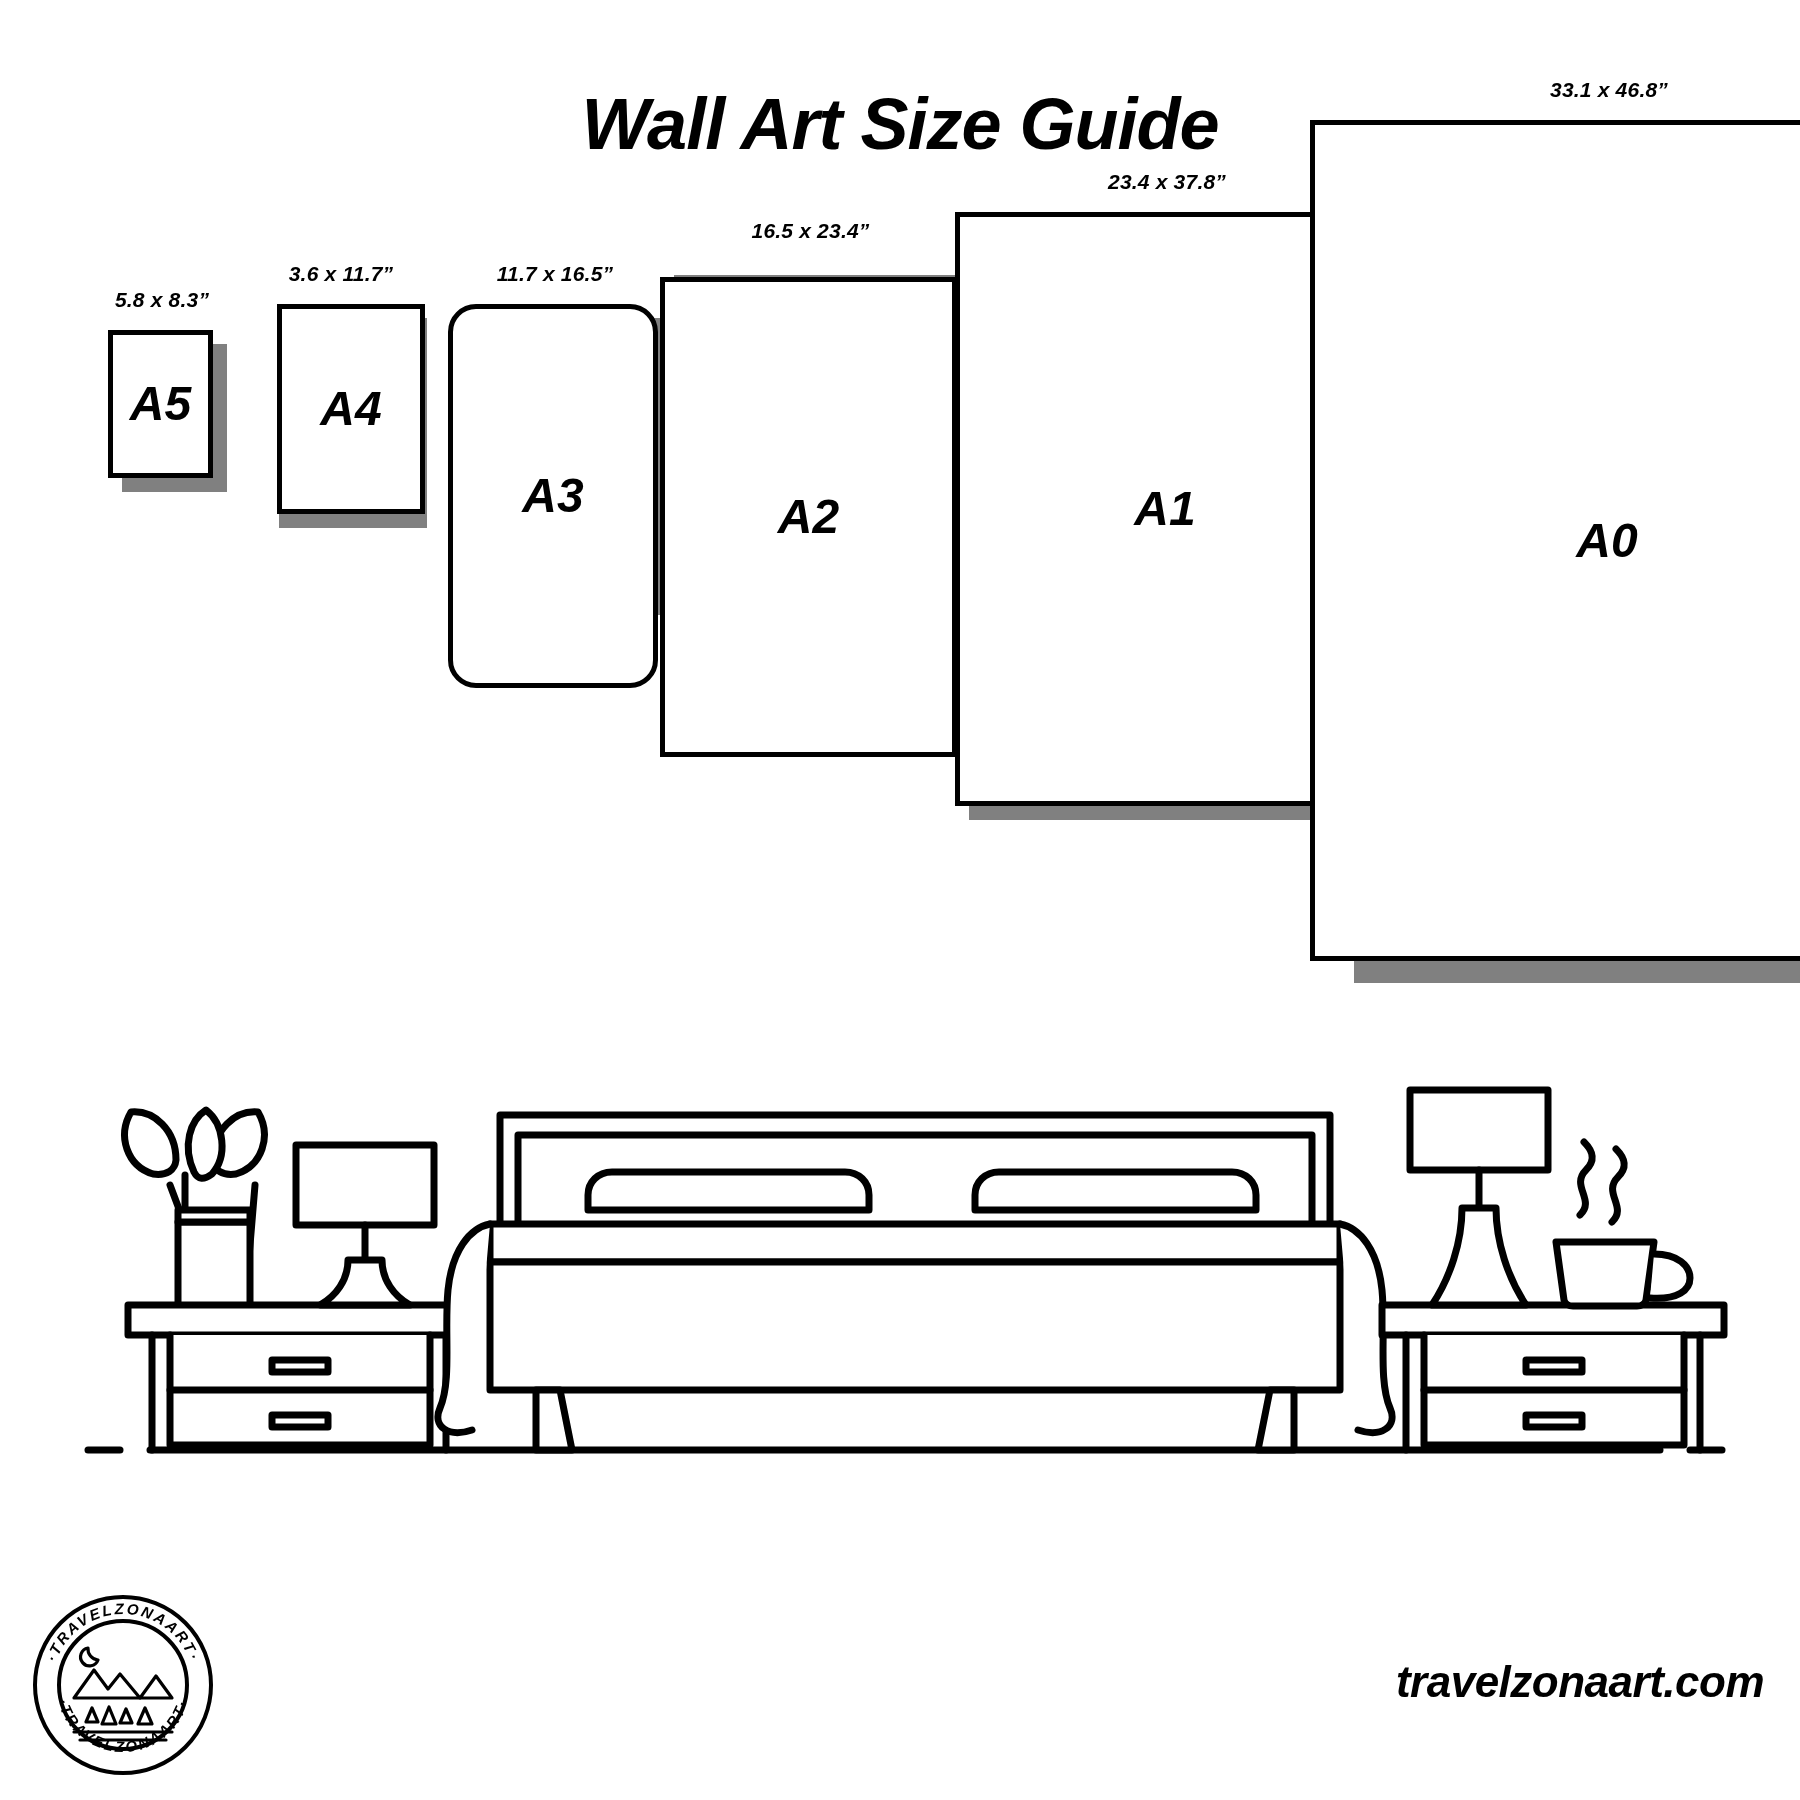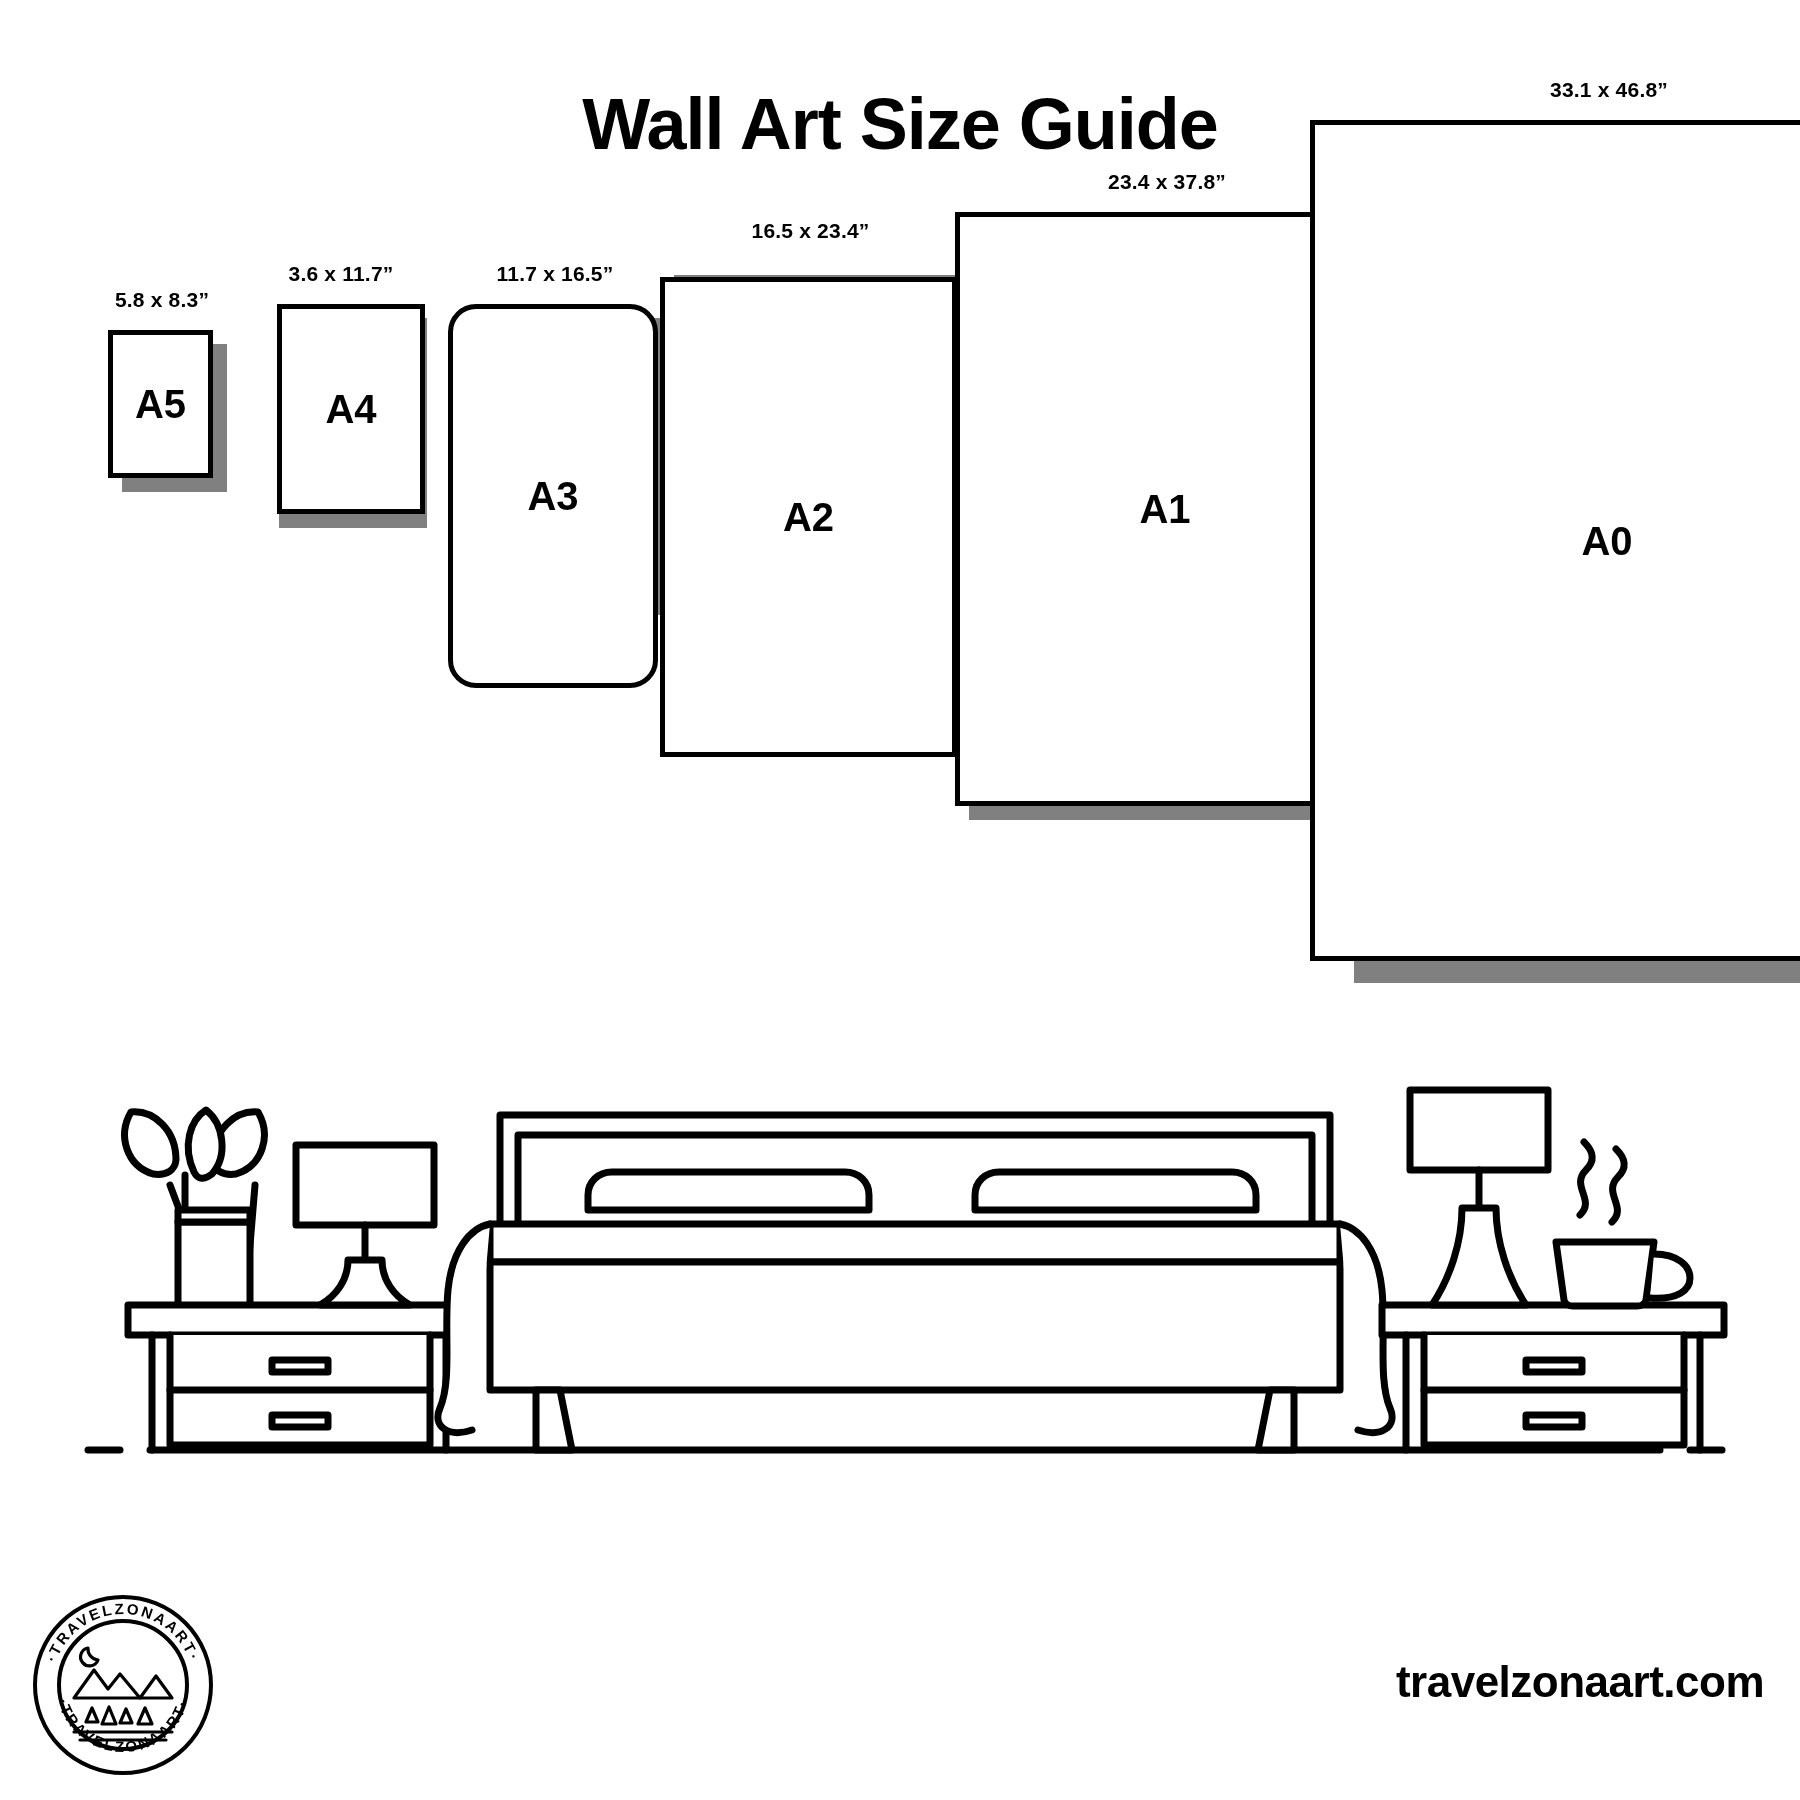--- a/index.html
+++ b/index.html
@@ -11,20 +11,21 @@
     width: 1800px;
     height: 1800px;
     position: relative;
     overflow: hidden;
     font-family: "Liberation Sans", sans-serif;
     color: #000000;
   }
   .page {
     position: absolute;
     inset: 0;
+    font-style: italic;
   }
 
   
   .title {
     position: absolute;
     top: 88px;
     left: 0;
     width: 100%;
     text-align: center;
     font-size: 72px;
@@ -61,21 +62,21 @@
   .frame-box {
     position: absolute;
     background: #ffffff;
     border: 5px solid #000000;
     box-sizing: border-box;
     display: flex;
     align-items: center;
     justify-content: center;
   }
   .frame-label {
-    font-size: 40px;
+    font-size: 48px;
     font-weight: 700;
     line-height: 1;
   }
 
   
   .scene {
     position: absolute;
     left: 0;
     top: 960px;
     width: 1800px;

